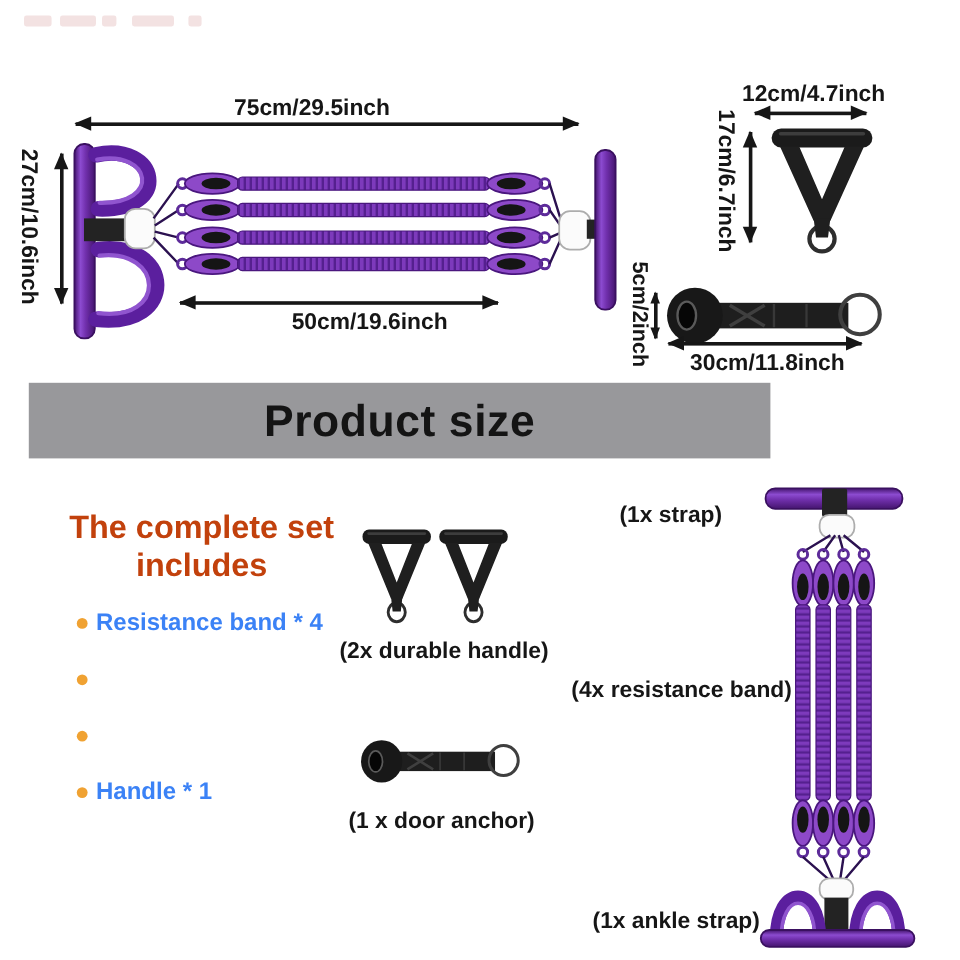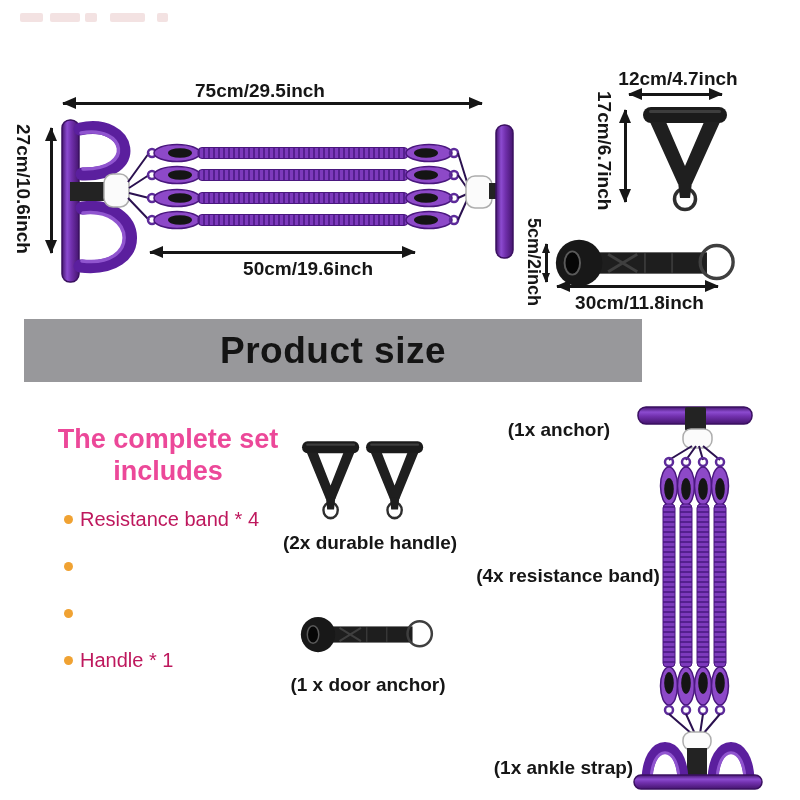--- a/index.html
+++ b/index.html
@@ -26,25 +26,25 @@
   .arr-sm::before{border:4.5px solid transparent;border-top:none;border-bottom:10px solid #161616;left:-3.5px;}
   .arr-sm::after{border:4.5px solid transparent;border-bottom:none;border-top:10px solid #161616;left:-3.5px;}
 
   
   .banner{position:absolute;left:24px;top:319px;width:618px;height:63px;background:#98989b;
           display:flex;align-items:center;justify-content:center;}
   .banner-text{font-size:37px;font-weight:700;color:#141414;letter-spacing:0.5px;}
 
   
   .set-heading{position:absolute;left:52px;top:423px;width:232px;font-size:27px;line-height:32px;
-               font-weight:700;color:#ec4899;text-align:center;}
+               font-weight:700;color:#c2410c;text-align:center;}
   .set-list{position:absolute;left:64px;top:508px;list-style:none;margin:0;padding:0;}
   .set-list li{display:flex;align-items:flex-start;margin-bottom:23px;height:24px;}
   .dot{width:9px;height:9px;border-radius:50%;background:#f0a232;margin:7px 7px 0 0;flex:0 0 auto;}
-  .item-text{font-size:20px;font-weight:400;color:#be185d;white-space:nowrap;}
+  .item-text{font-size:20px;font-weight:700;color:#3b82f6;white-space:nowrap;}
 
   .caption{position:absolute;font-size:19px;font-weight:700;color:#161616;text-align:center;white-space:nowrap;}
 
   
   .wm{position:absolute;left:20px;top:13px;height:10px;}
   .wm span{position:absolute;top:0;height:9px;border-radius:2px;background:rgba(200,125,125,0.22);}
 </style>
 </head>
 <body>
 
@@ -206,21 +206,21 @@
     <use href="#handleArt" xlink:href="#handleArt" transform="translate(0,1) scale(0.68,0.75)"></use>
     <use href="#handleArt" xlink:href="#handleArt" transform="translate(64,1) scale(0.68,0.75)"></use>
   </svg>
   <div class="caption" style="left:272px;top:532px;width:196px;">(2x durable handle)</div>
 
   <svg class="abs" style="left:298px;top:611px;" width="136" height="47" viewBox="0 0 190 64" preserveAspectRatio="none">
     <use href="#anchorArt" xlink:href="#anchorArt"></use>
   </svg>
   <div class="caption" style="left:285px;top:674px;width:166px;">(1 x door anchor)</div>
 
-  <div class="caption" style="left:500px;top:419px;width:118px;">(1x anchor)</div>
+  <div class="caption" style="left:500px;top:419px;width:118px;">(1x strap)</div>
   <div class="caption" style="left:472px;top:565px;width:192px;">(4x resistance band)</div>
   <div class="caption" style="left:486px;top:757px;width:155px;">(1x ankle strap)</div>
 
   <svg class="abs" style="left:628px;top:398px;" width="140" height="397" viewBox="0 0 140 397">
 
     <rect x="10" y="9" width="114" height="17" rx="8" fill="url(#gH)" stroke="#3a1060" stroke-width="1.5"></rect>
     <rect x="57" y="9" width="21" height="24" rx="2" fill="#232323"></rect>
     <rect x="55" y="31" width="29" height="19" rx="8" fill="#fbfbfb" stroke="#adadad" stroke-width="1.5"></rect>
     <path d="M 64 48 L 41 62 M 68 48 L 58 62 M 71 48 L 75 62 M 75 48 L 92 62" stroke="#2b1150" stroke-width="2" fill="none"></path>
 

